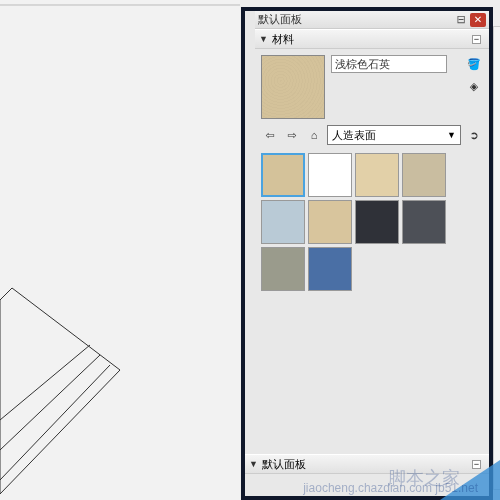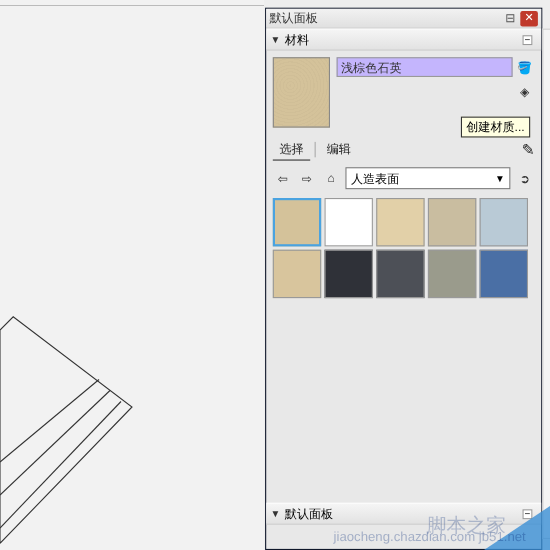--- a/index.html
+++ b/index.html
@@ -1,32 +1,32 @@
 <!DOCTYPE html>
 <html><head>
 <meta charset="utf-8">
 <style>
 * { box-sizing: border-box; margin: 0; padding: 0; font-family: "Microsoft YaHei", sans-serif; font-size: 11px; }
 body { width: 500px; height: 500px; background: #eeeeee; position: relative; overflow: hidden; }
 .viewport { position: absolute; left: 0; top: 0; width: 240px; height: 500px; background: #f2f2f2; }
 .viewport svg { position: absolute; left: 0; top: 0; }
-.panel { position: absolute; right: 7px; top: 7px; width: 252px; height: 493px; background: #e8e8e8; border: 1px solid #0f172a; }
+.panel { position: absolute; right: 7px; top: 7px; width: 252px; height: 493px; background: #e8e8e8; border: 4px solid #0f172a; padding-left: 10px; }
 .titlebar { height: 18px; background: linear-gradient(#f2f2f2,#e0e0e0); display: flex; align-items: center; padding: 0 3px; border-bottom: 1px solid #ccc; }
 .titlebar-text { flex: 1; color: #333; }
 .tb-btn { width: 16px; height: 14px; margin-left: 1px; display: flex; align-items: center; justify-content: center; }
 .pin { color: #555; }
 .close { background: #c0392b; color: #fff; border-radius: 2px; font-size: 10px; line-height: 1; }
 .section-hdr { height: 20px; background: linear-gradient(#f5f5f5,#e2e2e2); display: flex; align-items: center; padding: 0 4px; border-top: 1px solid #fff; border-bottom: 1px solid #ccc; }
 .section-hdr .tri { margin-right: 4px; font-size: 9px; color: #333; }
 .section-hdr .minus { margin-right: 4px; width: 9px; height: 9px; border: 1px solid #999; display: flex; align-items: center; justify-content: center; font-size: 9px; line-height: 1; background: #fff; }
 .mat-body { padding: 6px; position: relative; height: 430px; }
 .mat-top { display: flex; align-items: flex-start; }
 .preview { width: 64px; height: 64px; border: 1px solid #888; background: #d4c29a; background-image: repeating-radial-gradient(circle at 30% 40%, rgba(0,0,0,0.02) 0 1px, transparent 1px 3px); }
 .name-col { flex: 1; margin-left: 6px; }
-.name-field { width: 160px; height: 18px; border: 1px solid #999; background: #c4b5fd; padding: 1px 3px; color: #333; }
+.name-field { width: 116px; height: 18px; border: 1px solid #999; background: #ffffff; padding: 1px 3px; color: #333; }
 .side-icons { display: flex; flex-direction: column; gap: 4px; align-items: center; padding-left: 2px; }
 .side-icons div { width: 18px; height: 18px; display: flex; align-items: center; justify-content: center; color: #333; }
 .tooltip { position: absolute; right: 10px; top: 60px; background: #ffffe1; border: 1px solid #333; padding: 1px 4px; color: #000; z-index: 5; }
 .tabs { display: flex; margin-top: 10px; align-items: center; }
 .tab { padding: 2px 6px; border-bottom: 1px solid transparent; color: #222; }
 .tab.active { border-bottom: 1px solid #333; }
 .tab-sep { width: 1px; height: 14px; background: #aaa; margin: 0 4px; }
 .eyedrop { margin-left: auto; font-size: 14px; color: #222; }
 .navrow { display: flex; align-items: center; margin-top: 6px; gap: 4px; }
 .navbtn { width: 18px; height: 18px; display: flex; align-items: center; justify-content: center; color: #333; }
@@ -71,28 +71,21 @@
     <div class="mat-top">
       <div class="preview"></div>
       <div class="name-col">
         <div class="name-field">浅棕色石英</div>
       </div>
       <div class="side-icons">
         <div>🪣</div>
         <div>◈</div>
       </div>
     </div>
-    <div class="tooltip">创建材质...</div>
 
-    <div class="tabs">
-      <div class="tab active">选择</div>
-      <div class="tab-sep"></div>
-      <div class="tab">编辑</div>
-      <div class="eyedrop">✎</div>
-    </div>
 
     <div class="navrow">
       <div class="navbtn">⇦</div>
       <div class="navbtn">⇨</div>
       <div class="navbtn">⌂</div>
       <div class="dropdown">
         <span>人造表面</span>
         <span class="arr">▼</span>
       </div>
       <div class="navbtn">➲</div>

